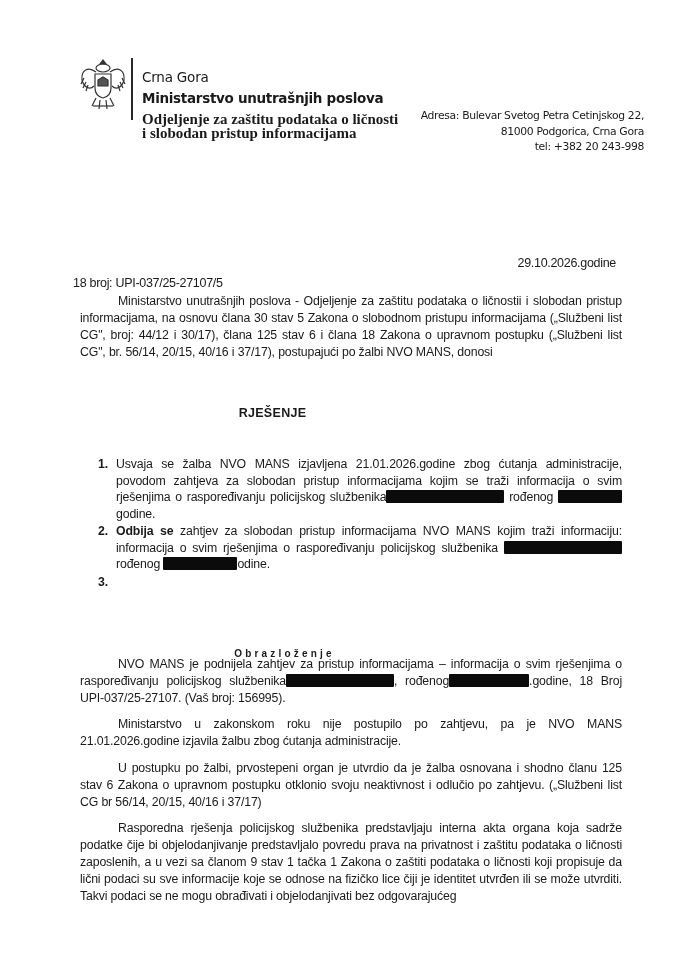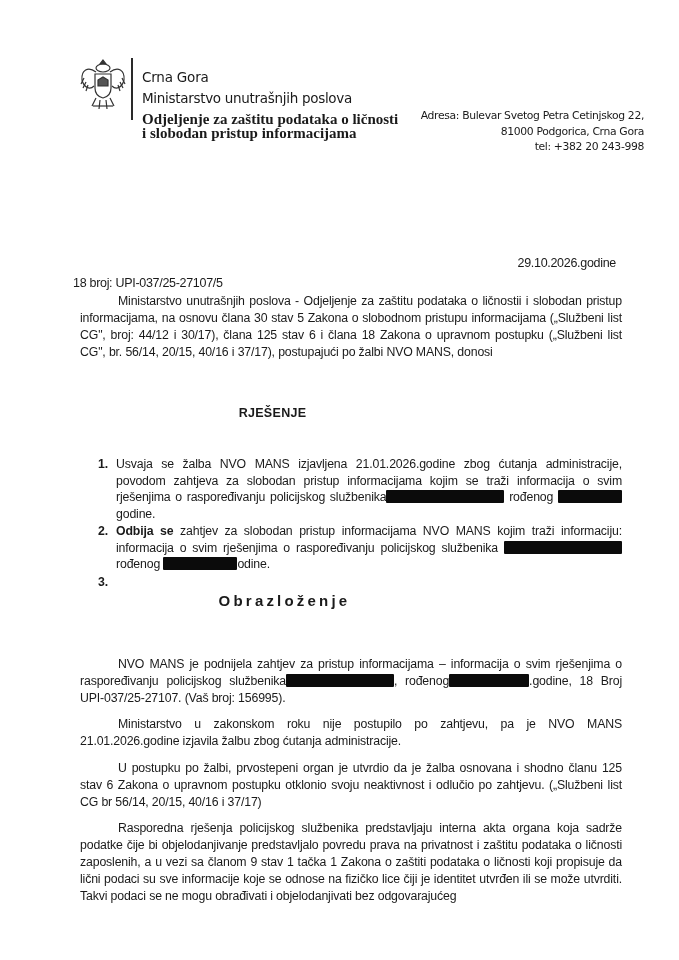--- a/index.html
+++ b/index.html
@@ -1,30 +1,30 @@
 <!DOCTYPE html>
 <html><head>
 <meta charset="utf-8">
 <style>
   html, body { margin: 0; padding: 0; background: #ffffff; }
   body { width: 679px; height: 960px; position: relative; overflow: hidden; color: #1a1a1a; font-family: "Liberation Sans", sans-serif; }
   .abs { position: absolute; }
   .crest { left: 78px; top: 56px; width: 50px; height: 58px; }
   .vrule { left: 131px; top: 58px; width: 2px; height: 62px; background: #2a2a2a; }
   .org1 { left: 142px; top: 69px; font-size: 13.5px; font-family: "DejaVu Sans", sans-serif; letter-spacing: -0.2px; }
-  .org2 { left: 142px; top: 90px; font-size: 13.5px; font-family: "DejaVu Sans", sans-serif; letter-spacing: -0.3px; }
+  .org2 { left: 142px; top: 90px; font-size: 13.5px; font-family: "DejaVu Sans", sans-serif; letter-spacing: -0.3px; font-weight: bold; }
   .dept { left: 142px; top: 112px; font-size: 15px; font-family: "Liberation Serif", serif; font-weight: bold; line-height: 14px; }
   .addr { right: 35px; top: 108px; text-align: right; font-size: 10.8px; line-height: 15.5px; font-family: "DejaVu Sans", sans-serif; letter-spacing: -0.35px; }
   .refno { left: 73px; top: 228px; font-size: 12.5px; letter-spacing: -0.3px; margin-top: 48px; }
   .date { right: 63px; top: 256px; font-size: 12.5px; letter-spacing: -0.3px; }
   .para { left: 80px; width: 542px; font-size: 12.3px; line-height: 17px; text-align: justify; letter-spacing: -0.15px; }
   .para .ind { display: inline-block; width: 38px; }
   .heading { font-size: 12.5px; font-weight: bold; text-align: center; }
   .h1 { left: 0; width: 545px; top: 406px; letter-spacing: 0.3px; }
-  .h2 { left: 0; width: 569px; top: 592px; letter-spacing: 3.2px; font-size: 15px; }
+  .h2 { left: 0; width: 569px; top: 648px; letter-spacing: 3.2px; font-size: 10px; }
   .list { left: 116px; width: 506px; font-size: 12.3px; line-height: 16.5px; text-align: justify; letter-spacing: -0.15px; }
   .list .item { position: relative; padding-left: 0; }
   .list .num { position: absolute; left: -18px; font-weight: bold; }
   .redact { display: inline-block; background: #0b0b0b; height: 13px; vertical-align: -2px; border-radius: 1px; }
   b { font-weight: bold; }
 </style>
 </head>
 <body>
 
 <div class="abs crest">

